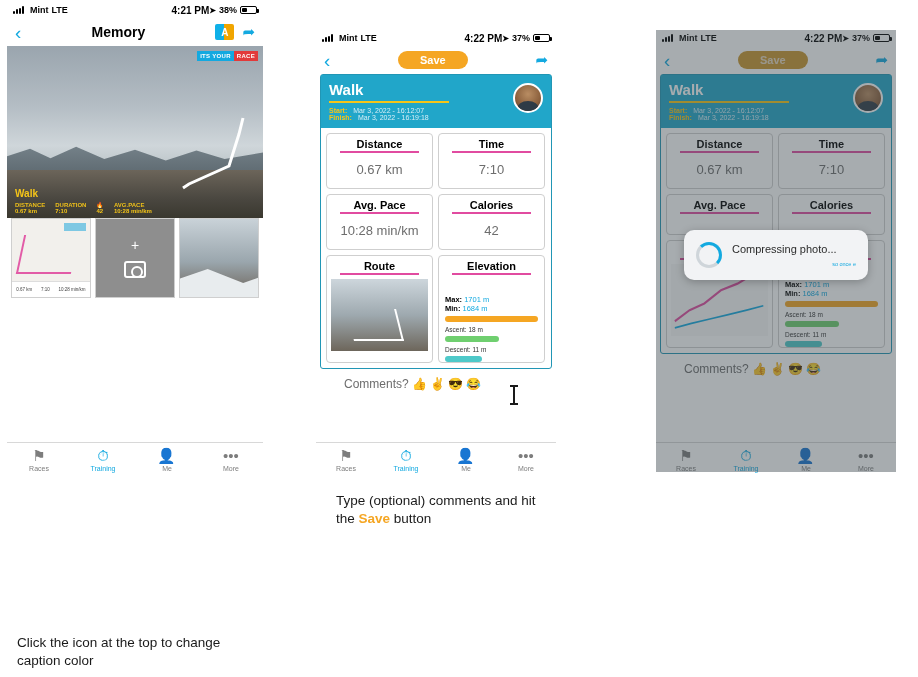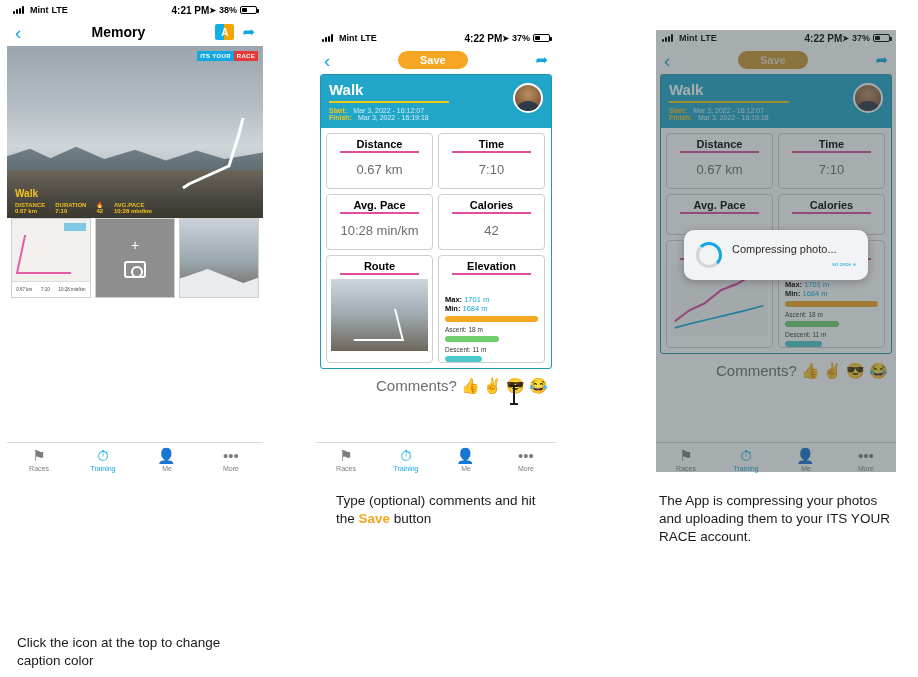--- a/index.html
+++ b/index.html
@@ -176,21 +176,21 @@
   .elev-rows { font-size: 7.5px; color: #111; }
   .elev-rows b { color: #000; }
   .elev-rows .v { color: #13a9e0; }
   .bar { height: 6px; border-radius: 3px; margin: 3px 0 4px 0; }
   .bar.orange { background: #f5a623; }
   .bar.green { background: #6fcf6f; }
   .bar.teal { background: #4ec9c9; }
   .elab { font-size: 6.5px; color: #333; }
 
   .comments {
-    font-size: 15px; color: #6d6d6d; padding: 8px 0 8px 16px; margin-left: 44px;
+    font-size: 12px; color: #6d6d6d; padding: 8px 0 8px 28px;
   }
 
   
   .dimmed { position: relative; }
   .dim-layer {
     position: absolute; inset: 0; background: rgba(60,70,78,0.45); pointer-events: none;
   }
   .toast {
     position: absolute; left: 28px; right: 28px; top: 200px;
     background: #f2f3f5; border-radius: 10px;
@@ -568,15 +568,14 @@
       </div>
     </div>
   </div>
 
   <div class="caption-block" style="left:17px; top:634px; width:230px;">Click the icon at the top to change caption color</div>
 
   <div class="caption-block" style="left:336px; top:492px; width:220px;">
     <span>Type (optional) comments and hit the </span><span class="hl">Save</span><span> button</span>
   </div>
 
-  <div class="caption-block" style="left:659px; top:492px; width:240px;">The App is compressing your photos and uploading them to your ITS YOUR RACE account.</div>
 
 </div>
 
 </body></html>

